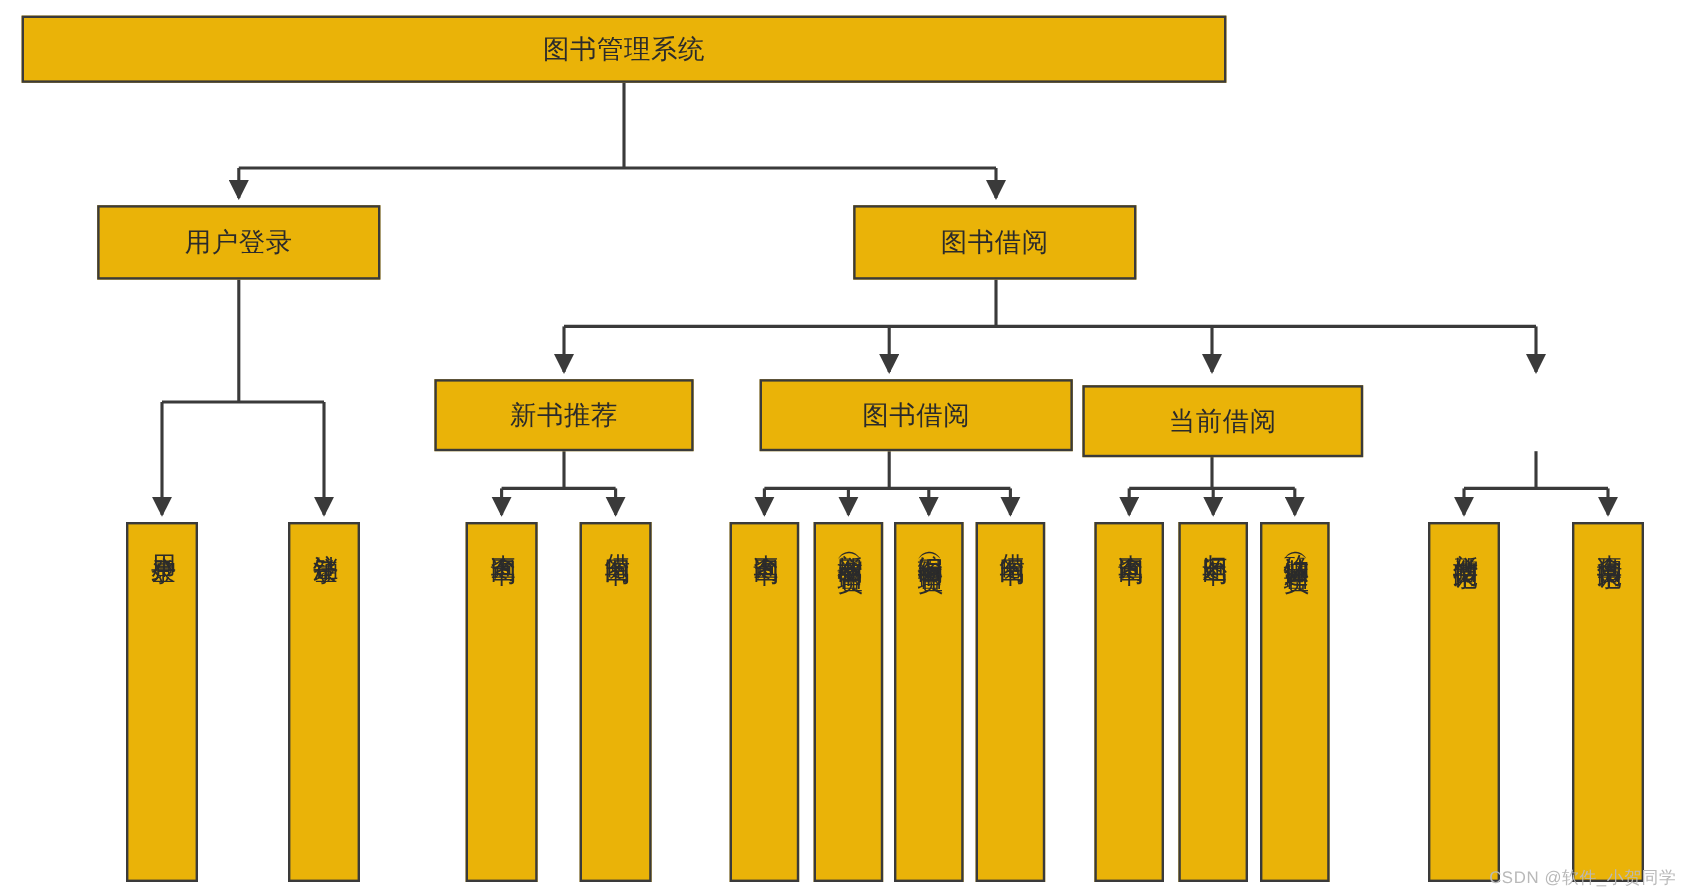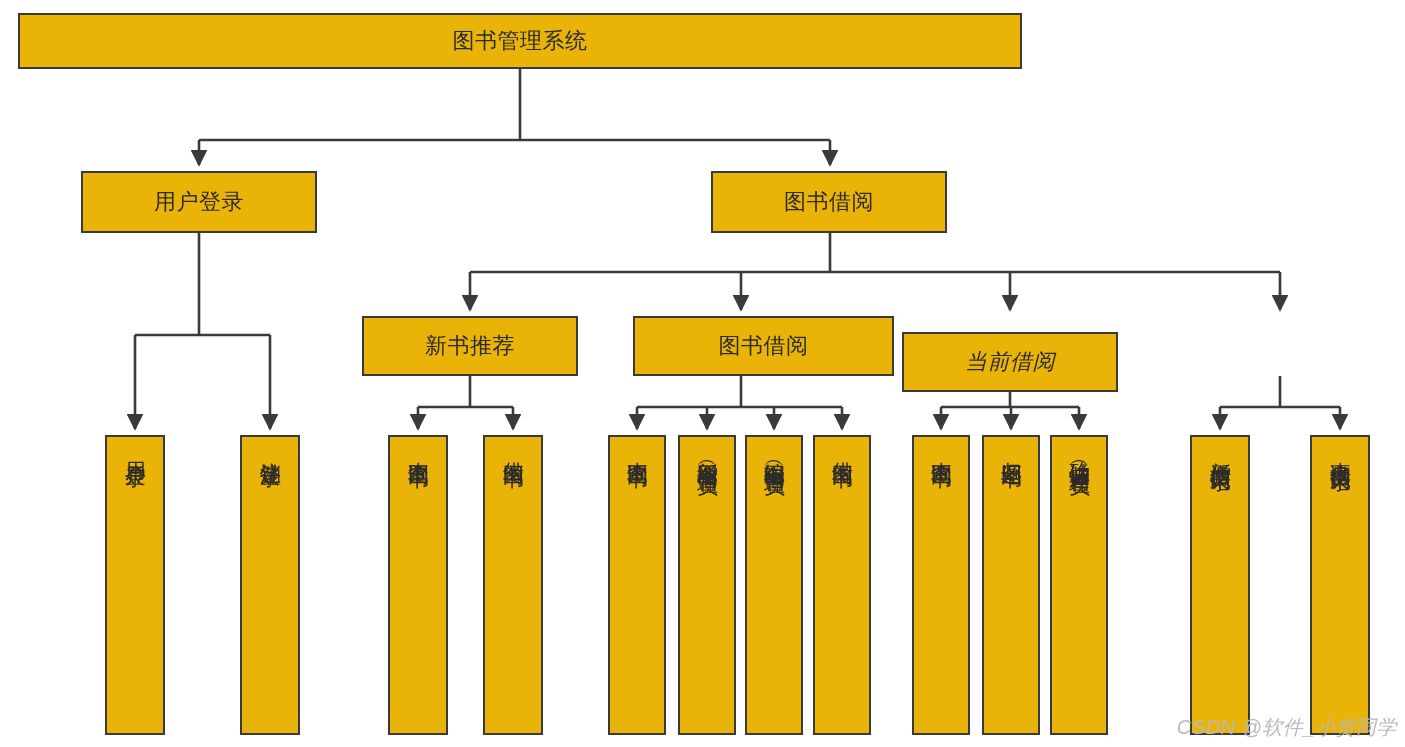--- a/index.html
+++ b/index.html
@@ -56,26 +56,25 @@
     font-size: 21px;
     line-height: 1.18;
     letter-spacing: 2px;
     white-space: nowrap;
     text-align: left;
   }
   .watermark {
     position: absolute;
     right: 8px;
     bottom: 6px;
-    font-size: 20px;
+    font-size: 14px;
     color: #b9b9b9;
     white-space: nowrap;
     z-index: 5;
     letter-spacing: 0.5px;
-    font-style: italic;
   }
 </style>
 </head>
 <body>
 
 <div id="canvas">
 
   <svg id="edges" viewBox="0 0 1405 747" width="1405" height="747" xmlns="http://www.w3.org/2000/svg">
     <defs>
       <marker id="arrow" viewBox="0 0 10 10" refX="9" refY="5" markerWidth="6.5" markerHeight="6.5" orient="auto-start-reverse">
@@ -136,21 +135,21 @@
   <div class="node" style="left:711px; top:171px; width:236px; height:62px;">
     <span class="label-h">图书借阅</span>
   </div>
 
   <div class="node" style="left:362px; top:316px; width:216px; height:60px;">
     <span class="label-h">新书推荐</span>
   </div>
   <div class="node" style="left:633px; top:316px; width:261px; height:60px;">
     <span class="label-h">图书借阅</span>
   </div>
-  <div class="node" style="left:902px; top:332px; width:216px; height:60px;font-style:italic;">
+  <div class="node" style="left:902px; top:321px; width:234px; height:60px;">
     <span class="label-h">当前借阅</span>
   </div>
 
   <div class="node leaf" style="left:105px; top:435px; width:60px; height:300px;">
     <span class="label-v">用户登录</span>
   </div>
   <div class="node leaf" style="left:240px; top:435px; width:60px; height:300px;">
     <span class="label-v">注销登录</span>
   </div>
 

